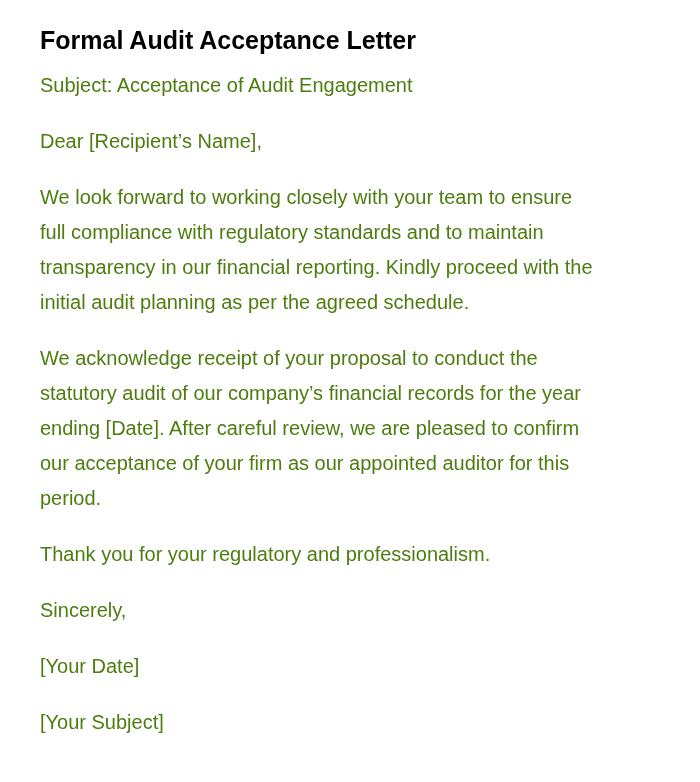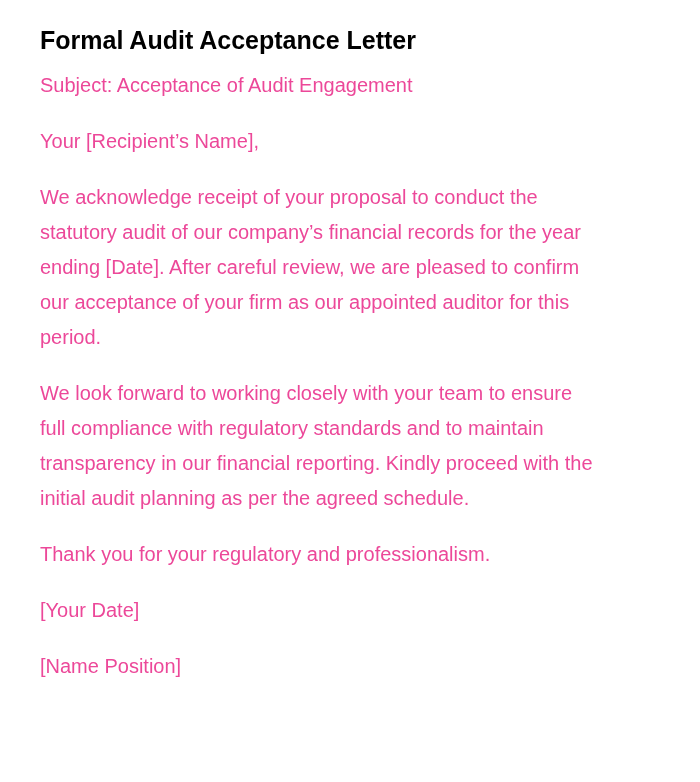--- a/index.html
+++ b/index.html
@@ -25,39 +25,40 @@
     line-height: 32px;
     font-weight: 700;
     color: #000000;
     margin: 0 0 12px 0;
     letter-spacing: 0;
   }
   .letter p {
     font-size: 20px;
     line-height: 35px;
     font-weight: 400;
-    color: #ec4899;
+    color: #4d7c0f;
     margin: 0 0 21px 0;
   }
 </style>
 </head>
 <body>
 
 <div class="page">
   <div class="letter">
     <h1 class="letter-title">Formal Audit Acceptance Letter</h1>
 
     <p>Subject: Acceptance of Audit Engagement</p>
 
-    <p>Your [Recipient’s Name],</p>
+    <p>Dear [Recipient’s Name],</p>
+
+    <p>We look forward to working closely with your team to ensure full compliance with regulatory standards and to maintain transparency in our financial reporting. Kindly proceed with the initial audit planning as per the agreed schedule.</p>
 
     <p>We acknowledge receipt of your proposal to conduct the statutory audit of our company’s financial records for the year ending [Date]. After careful review, we are pleased to confirm our acceptance of your firm as our appointed auditor for this period.</p>
 
-    <p>We look forward to working closely with your team to ensure full compliance with regulatory standards and to maintain transparency in our financial reporting. Kindly proceed with the initial audit planning as per the agreed schedule.</p>
-
     <p>Thank you for your regulatory and professionalism.</p>
 
+    <p>Sincerely,</p>
 
     <p>[Your Date]</p>
 
-    <p>[Name Position]</p>
+    <p>[Your Subject]</p>
   </div>
 </div>
 
 </body></html>

